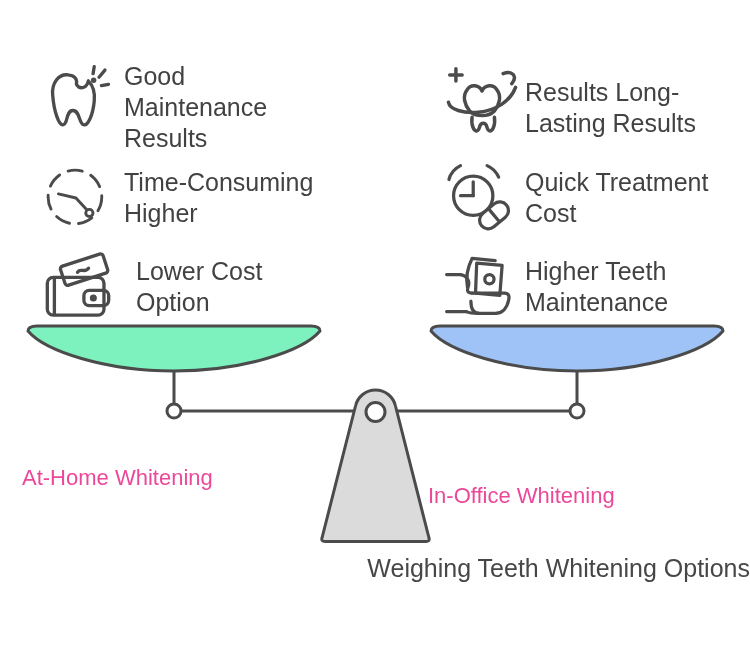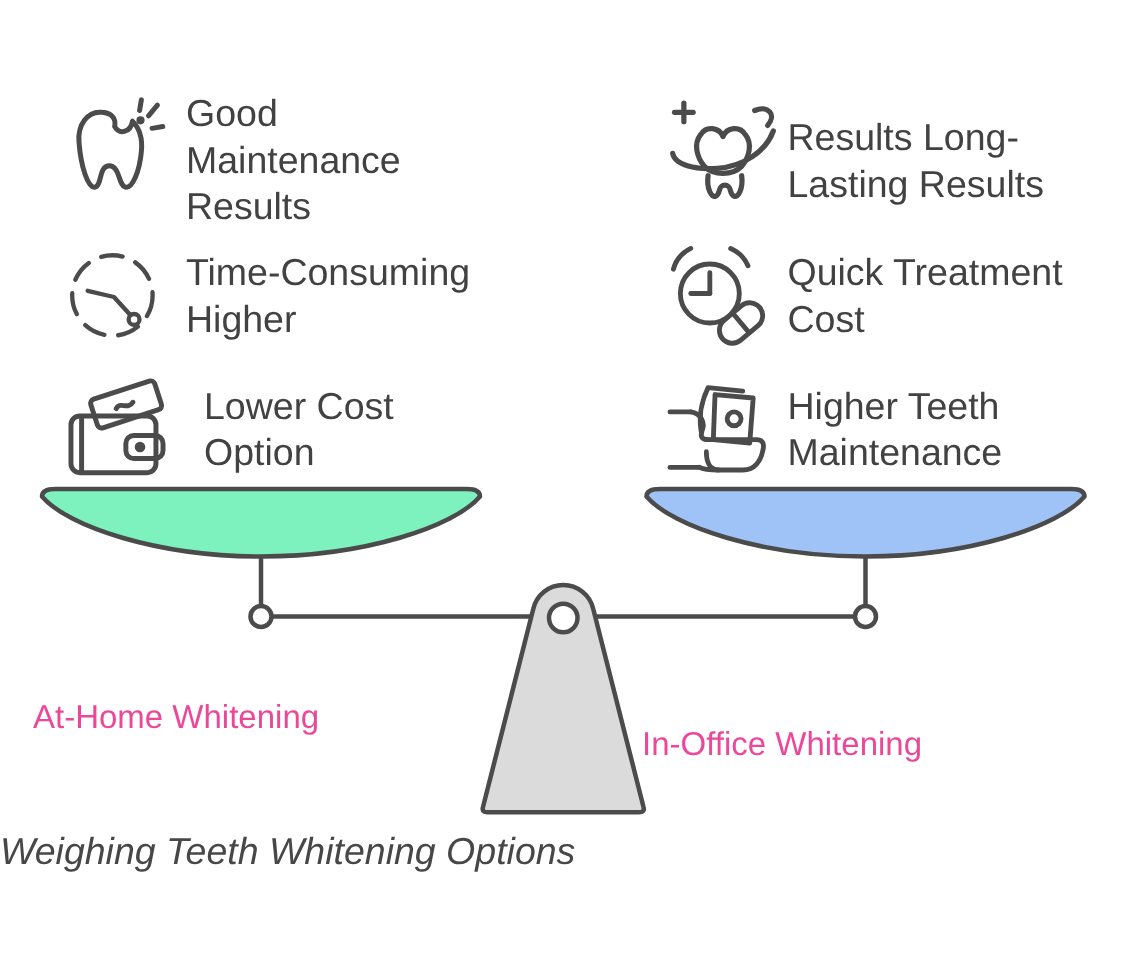--- a/index.html
+++ b/index.html
@@ -3,21 +3,21 @@
 <meta charset="utf-8">
 <style>
   html,body{margin:0;padding:0;background:#fff;}
   .canvas{
     position:relative;width:750px;height:645px;background:#fff;
     font-family:"Liberation Sans",sans-serif;color:#424242;overflow:hidden;
   }
   .abs{position:absolute;}
   .item-text{font-size:25px;line-height:31px;color:#424242;}
   .pan-label{font-size:22px;color:#ec4899;width:300px;}
-  .title{font-size:25px;color:#474747;text-align:left;width:750px;font-style:italic;}
+  .title{font-size:25px;color:#474747;text-align:right;width:750px;}
   svg{display:block;}
   .ic{stroke:#4b4b4b;fill:none;stroke-width:2.8;stroke-linecap:round;stroke-linejoin:round;}
   .scale-stroke{stroke:#4b4b4b;stroke-width:3;stroke-linecap:round;stroke-linejoin:round;}
 </style>
 </head>
 <body>
 
 <div class="canvas">
 
   <svg class="abs" style="left:0;top:0" width="750" height="645" viewBox="0 0 750 645">

